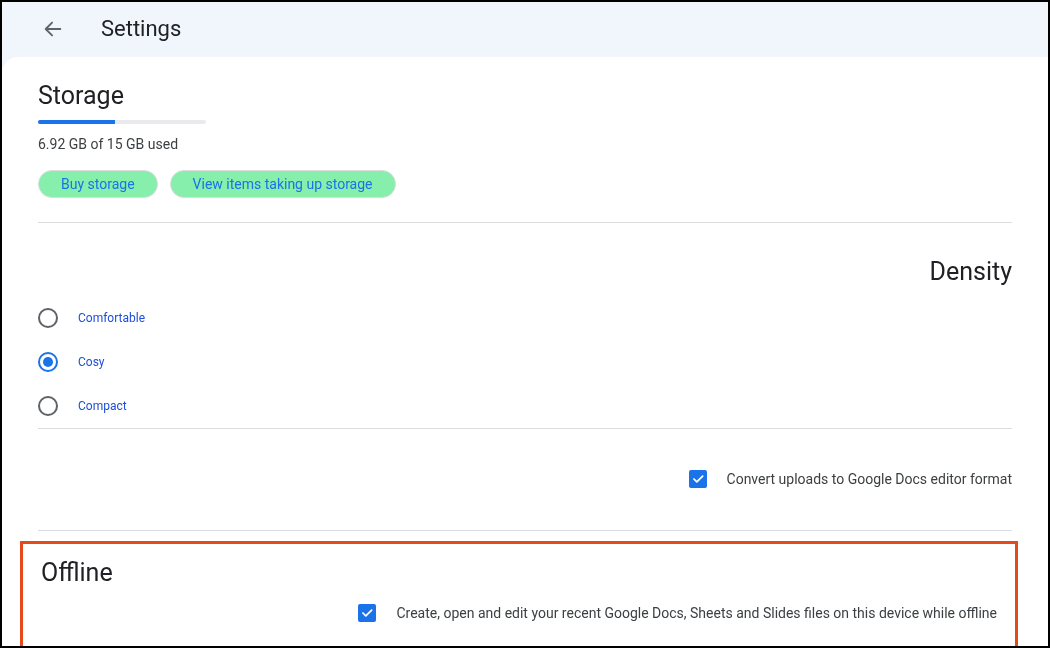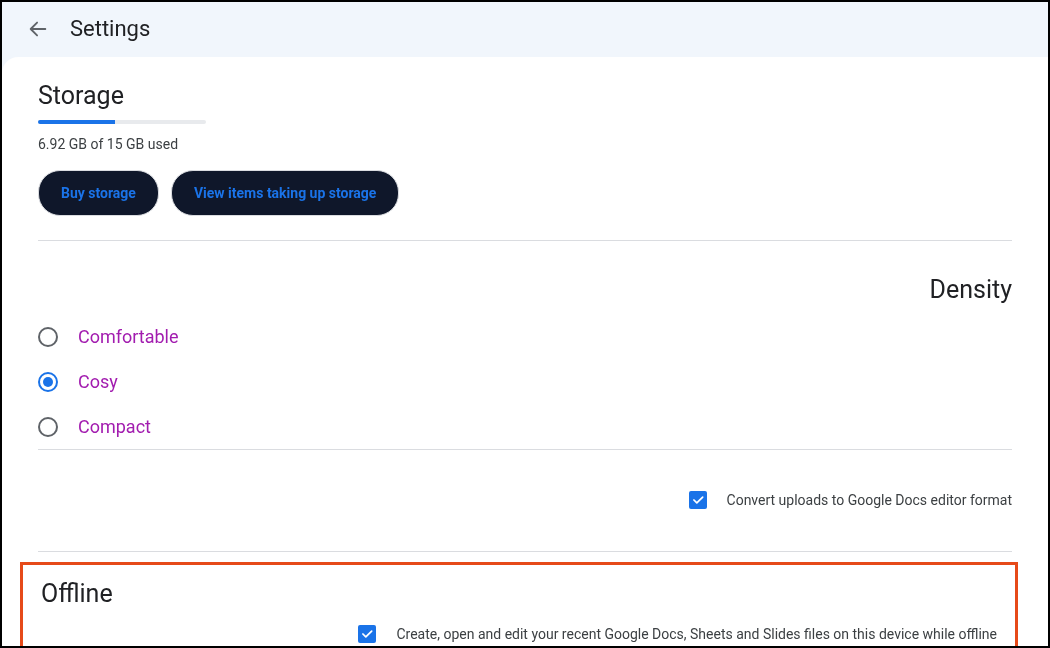--- a/index.html
+++ b/index.html
@@ -19,22 +19,22 @@
     .app {
       background: #f1f6fc;
       width: 100%;
       height: 100%;
       display: flex;
       flex-direction: column;
     }
     .header {
       display: flex;
       align-items: center;
-      padding: 14px 24px;
-      gap: 20px;
+      padding: 14px 39px;
+      gap: 36px;
     }
     .back-arrow {
       width: 24px;
       height: 24px;
       display: flex;
       align-items: center;
       justify-content: center;
       cursor: pointer;
     }
     .page-title {
@@ -97,25 +97,25 @@
       color: #3c4043;
       margin-bottom: 18px;
     }
     .button-row {
       display: flex;
       gap: 12px;
       margin-bottom: 24px;
     }
     .pill-button {
       border: 1px solid #dadce0;
-      background: #0f172a;
+      background: #86efac;
       color: #1a73e8;
       font-size: 14px;
-      font-weight: 700;
-      padding: 14px 22px;
+      font-weight: 400;
+      padding: 5px 22px;
       border-radius: 22px;
       cursor: pointer;
       font-family: inherit;
     }
     .divider {
       border: none;
       border-top: 1px solid #dadce0;
       margin: 0;
     }
     .density-section {
@@ -141,22 +141,22 @@
     .radio-circle.selected {
       border-color: #1a73e8;
     }
     .radio-dot {
       width: 10px;
       height: 10px;
       background: #1a73e8;
       border-radius: 50%;
     }
     .radio-label {
-      font-size: 18px;
-      color: #a21caf;
+      font-size: 12px;
+      color: #1d4ed8;
     }
     .uploads-section {
       padding-top: 18px;
       padding-bottom: 18px;
     }
     .checkbox-item {
       display: flex;
       align-items: flex-start;
       gap: 20px;
       padding: 6px 0;

